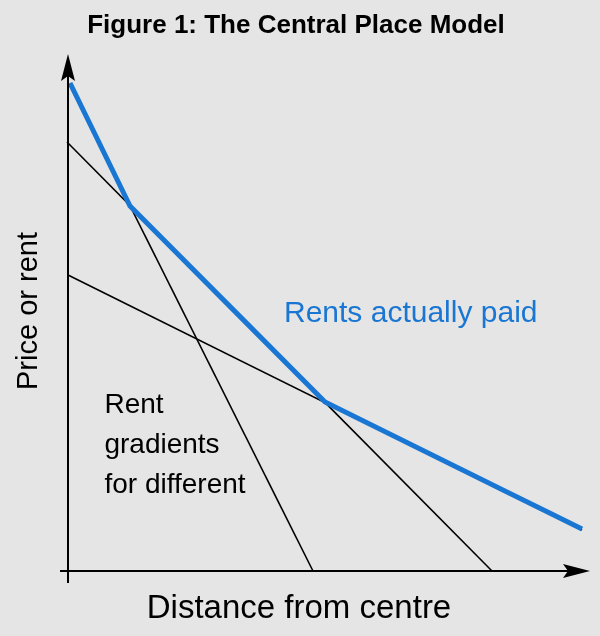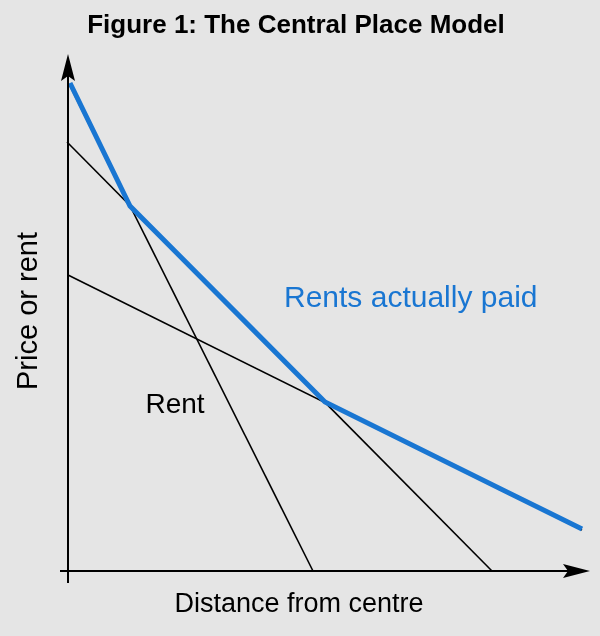--- a/index.html
+++ b/index.html
@@ -39,26 +39,26 @@
     white-space: nowrap;
     font-size: 29px;
     color: #000000;
   }
   .x-axis-label {
     position: absolute;
     top: 588px;
     left: 299px;
     transform: translateX(-50%);
     white-space: nowrap;
-    font-size: 27px;
+    font-size: 33px;
     color: #000000;
   }
   .envelope-label {
     position: absolute;
-    top: 280px;
+    top: 295px;
     left: 284px;
     white-space: nowrap;
     font-size: 30px;
     color: #1976D2;
   }
   .gradients-label {
     position: absolute;
     top: 384px;
     left: 175px;
     transform: translateX(-50%);
@@ -86,17 +86,19 @@
     </svg>
 
   <div class="figure-title">Figure 1: The Central Place Model</div>
 
   <div class="y-axis-label">Price or rent</div>
 
   <div class="envelope-label">Rents actually paid</div>
 
   <div class="gradients-label">
     <div>Rent</div>
+    <div>gradients</div>
+    <div>for different</div>
   </div>
 
   <div class="x-axis-label">Distance from centre</div>
 
 </div>
 
 </body></html>

